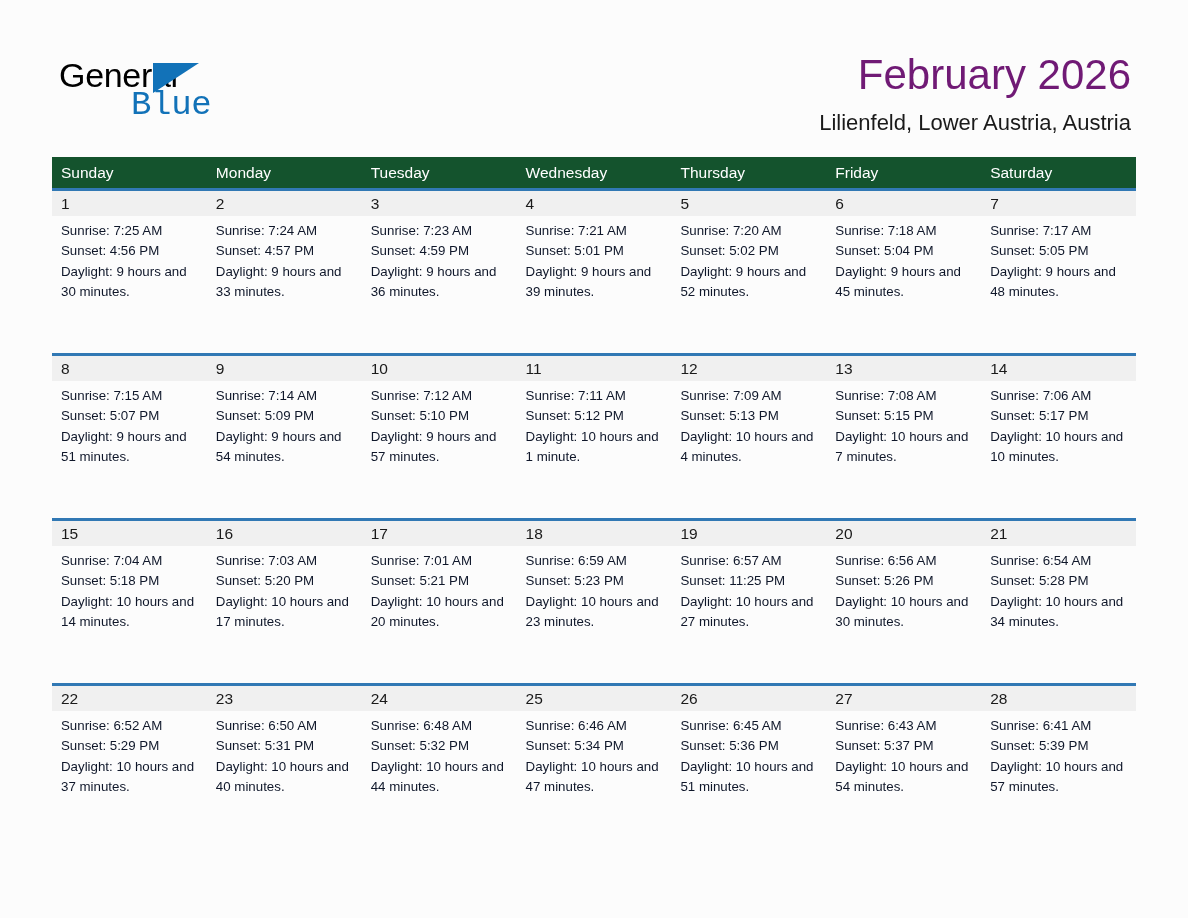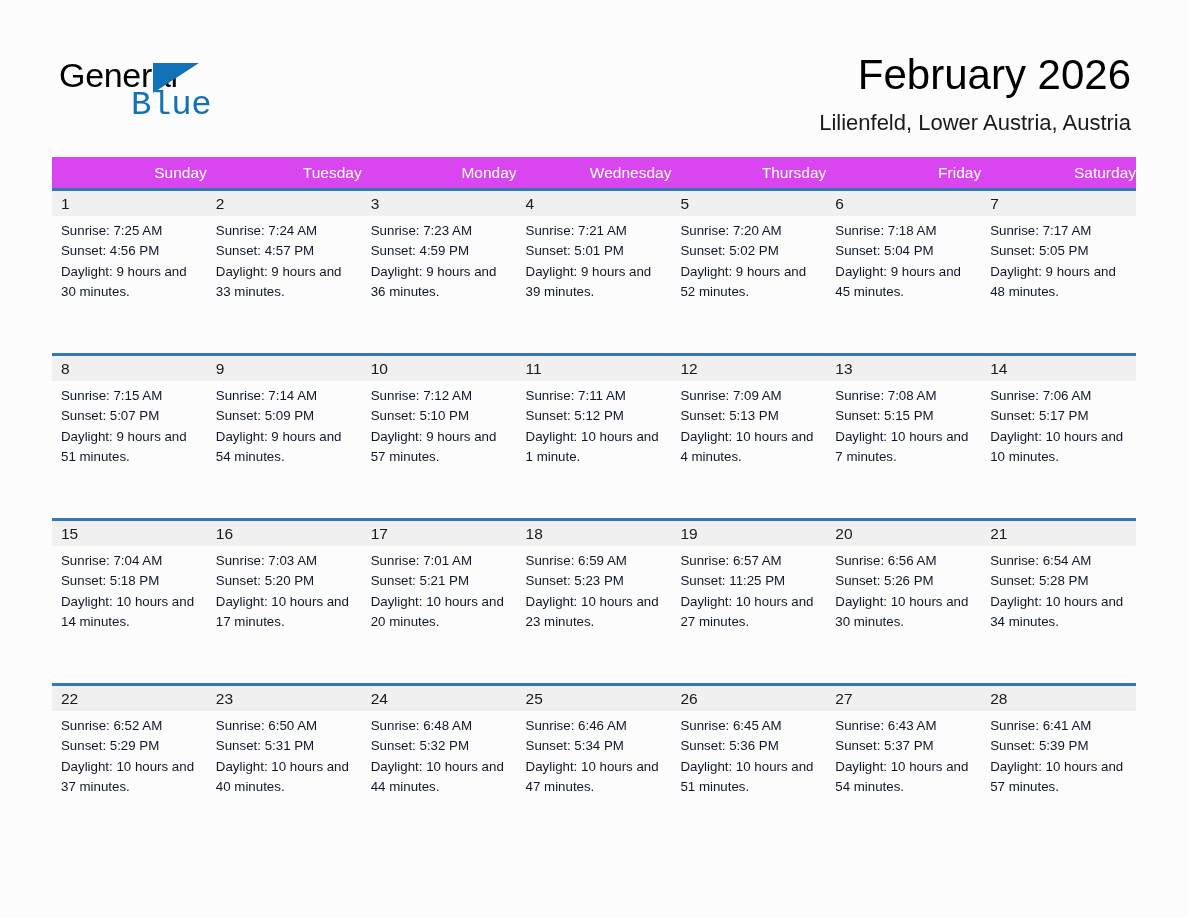--- a/index.html
+++ b/index.html
@@ -66,21 +66,21 @@
   }
   .title-block {
     position: absolute;
     right: 57px;
     top: 48px;
     text-align: right;
   }
   .cal-title {
     font-size: 42px;
     font-weight: normal;
-    color: #000000;
+    color: #701a75;
     line-height: 54px;
     white-space: nowrap;
   }
   .cal-subtitle {
     font-size: 22px;
     font-weight: normal;
     color: #1a1a1a;
     line-height: 30px;
     margin-top: 6px;
     white-space: nowrap;
@@ -88,23 +88,22 @@
 
   
   .calendar {
     position: absolute;
     left: 52px;
     top: 157px;
     width: 1084px;
   }
   .dow-row {
     display: flex;
-    background: #d946ef;
+    background: #14532d;
     height: 31px;
-    text-align: right;
   }
   .dow {
     flex: 1 1 0;
     color: #ffffff;
     font-size: 15.5px;
     line-height: 31px;
     padding-left: 9px;
     box-sizing: border-box;
     white-space: nowrap;
   }
@@ -166,22 +165,22 @@
       <div class="cal-title">February 2026</div>
       <div class="cal-subtitle">Lilienfeld, Lower Austria, Austria</div>
     </div>
 
   </div>
 
   <div class="calendar">
 
     <div class="dow-row">
       <div class="dow">Sunday</div>
+      <div class="dow">Monday</div>
       <div class="dow">Tuesday</div>
-      <div class="dow">Monday</div>
       <div class="dow">Wednesday</div>
       <div class="dow">Thursday</div>
       <div class="dow">Friday</div>
       <div class="dow">Saturday</div>
     </div>
 
     <div class="week">
       <div class="week-rule"></div>
       <div class="week-row">
         <div class="day-cell">

